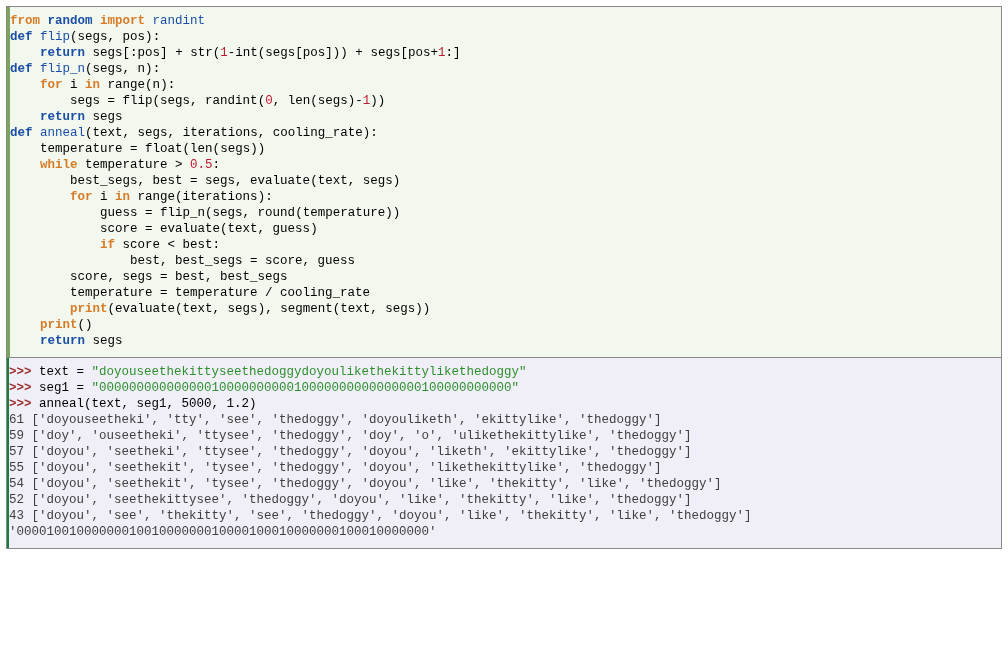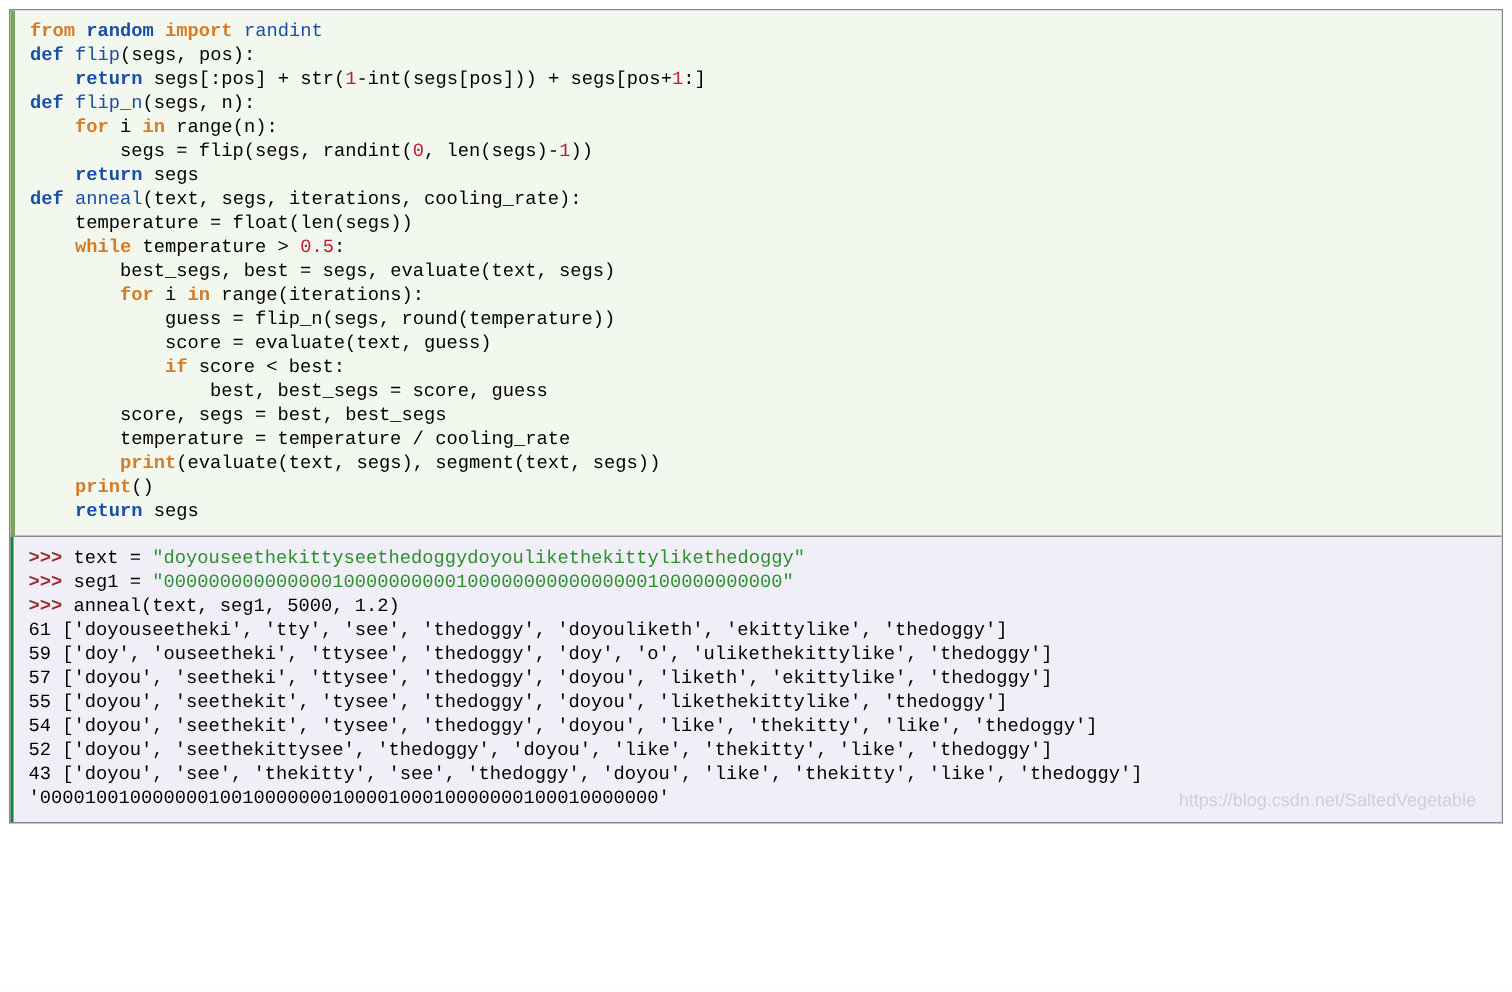--- a/index.html
+++ b/index.html
@@ -9,21 +9,21 @@
     font-family: Consolas, "Courier New", monospace;
     font-size: 12.5px;
     line-height: 16px;
   }
   .frame {
     border: 1px solid #888;
     width: 994px;
     background: #fff;
   }
   .panel {
-    padding: 6px 10px 8px 10px;
+    padding: 6px 10px 8px 0;
     white-space: pre;
     border-bottom: 1px solid #888;
   }
   .top {
     background: #f2f8ee;
     border-left: 3px solid #7ba65a;
   }
   .bottom {
     background: #f0eff8;
     border-left: 2px solid #15803d;
@@ -31,35 +31,34 @@
   }
   .line { display: block; }
   .kw-orange { color: #d77b27; font-weight: bold; }
   .kw-blue   { color: #1a4ea8; font-weight: bold; }
   .def       { color: #1a4ea8; }
   .builtin   { color: #000000; }
   .num       { color: #c01830; }
   .op        { color: #000; }
   .prompt    { color: #9a2c2c; font-weight: bold; }
   .str       { color: #2e8f2e; }
-  .out       { color: #000000; }
+  .out       { color: #404040; }
   .text      { color: #000; }
   .watermark {
     position: absolute;
     right: 18px;
     bottom: 8px;
     color: rgba(150,150,150,0.35);
     font-family: Arial, sans-serif;
     font-size: 12px;
     pointer-events: none;
   }
   .wrapper { position: relative; width: 996px; }
 </style>
 </head>
 <body>
 
 <div class="wrapper">
 <div class="frame">
   <div class="panel top" id="code-panel"><span class="line"><span class="kw-orange">from</span><span class="text"> </span><span class="kw-blue">random</span><span class="text"> </span><span class="kw-orange">import</span><span class="text"> </span><span class="def">randint</span></span><span class="line"><span class="text"></span></span><span class="line"><span class="kw-blue">def</span><span class="text"> </span><span class="def">flip</span><span class="op">(</span><span class="text">segs</span><span class="op">, </span><span class="text">pos</span><span class="op">)</span><span class="op">:</span></span><span class="line"><span class="text">    </span><span class="kw-blue">return</span><span class="text"> segs</span><span class="op">[</span><span class="op">:</span><span class="text">pos</span><span class="op">]</span><span class="text"> </span><span class="op">+</span><span class="text"> </span><span class="builtin">str</span><span class="op">(</span><span class="num">1</span><span class="op">-</span><span class="builtin">int</span><span class="op">(</span><span class="text">segs</span><span class="op">[</span><span class="text">pos</span><span class="op">]</span><span class="op">)</span><span class="op">)</span><span class="text"> </span><span class="op">+</span><span class="text"> segs</span><span class="op">[</span><span class="text">pos</span><span class="op">+</span><span class="num">1</span><span class="op">:</span><span class="op">]</span></span><span class="line"><span class="text"></span></span><span class="line"><span class="kw-blue">def</span><span class="text"> </span><span class="def">flip_n</span><span class="op">(</span><span class="text">segs</span><span class="op">, </span><span class="text">n</span><span class="op">)</span><span class="op">:</span></span><span class="line"><span class="text">    </span><span class="kw-orange">for</span><span class="text"> i </span><span class="kw-orange">in</span><span class="text"> </span><span class="builtin">range</span><span class="op">(</span><span class="text">n</span><span class="op">)</span><span class="op">:</span></span><span class="line"><span class="text">        segs </span><span class="op">=</span><span class="text"> flip</span><span class="op">(</span><span class="text">segs</span><span class="op">, </span><span class="text">randint</span><span class="op">(</span><span class="num">0</span><span class="op">, </span><span class="builtin">len</span><span class="op">(</span><span class="text">segs</span><span class="op">)</span><span class="op">-</span><span class="num">1</span><span class="op">)</span><span class="op">)</span></span><span class="line"><span class="text">    </span><span class="kw-blue">return</span><span class="text"> segs</span></span><span class="line"><span class="text"></span></span><span class="line"><span class="kw-blue">def</span><span class="text"> </span><span class="def">anneal</span><span class="op">(</span><span class="text">text</span><span class="op">, </span><span class="text">segs</span><span class="op">, </span><span class="text">iterations</span><span class="op">, </span><span class="text">cooling_rate</span><span class="op">)</span><span class="op">:</span></span><span class="line"><span class="text">    temperature </span><span class="op">=</span><span class="text"> </span><span class="builtin">float</span><span class="op">(</span><span class="builtin">len</span><span class="op">(</span><span class="text">segs</span><span class="op">)</span><span class="op">)</span></span><span class="line"><span class="text">    </span><span class="kw-orange">while</span><span class="text"> temperature </span><span class="op">&gt;</span><span class="text"> </span><span class="num">0.5</span><span class="op">:</span></span><span class="line"><span class="text">        best_segs</span><span class="op">, </span><span class="text">best </span><span class="op">=</span><span class="text"> segs</span><span class="op">, </span><span class="text">evaluate</span><span class="op">(</span><span class="text">text</span><span class="op">, </span><span class="text">segs</span><span class="op">)</span></span><span class="line"><span class="text">        </span><span class="kw-orange">for</span><span class="text"> i </span><span class="kw-orange">in</span><span class="text"> </span><span class="builtin">range</span><span class="op">(</span><span class="text">iterations</span><span class="op">)</span><span class="op">:</span></span><span class="line"><span class="text">            guess </span><span class="op">=</span><span class="text"> flip_n</span><span class="op">(</span><span class="text">segs</span><span class="op">, </span><span class="builtin">round</span><span class="op">(</span><span class="text">temperature</span><span class="op">)</span><span class="op">)</span></span><span class="line"><span class="text">            score </span><span class="op">=</span><span class="text"> evaluate</span><span class="op">(</span><span class="text">text</span><span class="op">, </span><span class="text">guess</span><span class="op">)</span></span><span class="line"><span class="text">            </span><span class="kw-orange">if</span><span class="text"> score </span><span class="op">&lt;</span><span class="text"> best</span><span class="op">:</span></span><span class="line"><span class="text">                best</span><span class="op">, </span><span class="text">best_segs </span><span class="op">=</span><span class="text"> score</span><span class="op">, </span><span class="text">guess</span></span><span class="line"><span class="text">        score</span><span class="op">, </span><span class="text">segs </span><span class="op">=</span><span class="text"> best</span><span class="op">, </span><span class="text">best_segs</span></span><span class="line"><span class="text">        temperature </span><span class="op">=</span><span class="text"> temperature </span><span class="op">/</span><span class="text"> cooling_rate</span></span><span class="line"><span class="text">        </span><span class="kw-orange">print</span><span class="op">(</span><span class="text">evaluate</span><span class="op">(</span><span class="text">text</span><span class="op">, </span><span class="text">segs</span><span class="op">)</span><span class="op">, </span><span class="text">segment</span><span class="op">(</span><span class="text">text</span><span class="op">, </span><span class="text">segs</span><span class="op">)</span><span class="op">)</span></span><span class="line"><span class="text">    </span><span class="kw-orange">print</span><span class="op">(</span><span class="op">)</span></span><span class="line"><span class="text">    </span><span class="kw-blue">return</span><span class="text"> segs</span></span></div>
   <div class="panel bottom" id="repl-panel"><span class="line"><span class="prompt">&gt;&gt;&gt; </span><span class="text">text</span><span class="op"> = </span><span class="str">"doyouseethekittyseethedoggydoyoulikethekittylikethedoggy"</span></span><span class="line"><span class="prompt">&gt;&gt;&gt; </span><span class="text">seg1</span><span class="op"> = </span><span class="str">"0000000000000001000000000010000000000000000100000000000"</span></span><span class="line"><span class="prompt">&gt;&gt;&gt; </span><span class="text">anneal(text, seg1, 5000, 1.2)</span></span><span class="line out">61 ['doyouseetheki', 'tty', 'see', 'thedoggy', 'doyouliketh', 'ekittylike', 'thedoggy']</span><span class="line out">59 ['doy', 'ouseetheki', 'ttysee', 'thedoggy', 'doy', 'o', 'ulikethekittylike', 'thedoggy']</span><span class="line out">57 ['doyou', 'seetheki', 'ttysee', 'thedoggy', 'doyou', 'liketh', 'ekittylike', 'thedoggy']</span><span class="line out">55 ['doyou', 'seethekit', 'tysee', 'thedoggy', 'doyou', 'likethekittylike', 'thedoggy']</span><span class="line out">54 ['doyou', 'seethekit', 'tysee', 'thedoggy', 'doyou', 'like', 'thekitty', 'like', 'thedoggy']</span><span class="line out">52 ['doyou', 'seethekittysee', 'thedoggy', 'doyou', 'like', 'thekitty', 'like', 'thedoggy']</span><span class="line out">43 ['doyou', 'see', 'thekitty', 'see', 'thedoggy', 'doyou', 'like', 'thekitty', 'like', 'thedoggy']</span><span class="line out">'0000100100000001001000000010000100010000000100010000000'</span></div>
 </div>
-<div class="watermark">https://blog.csdn.net/SaltedVegetable</div>
 </div>
 
 </body></html>

